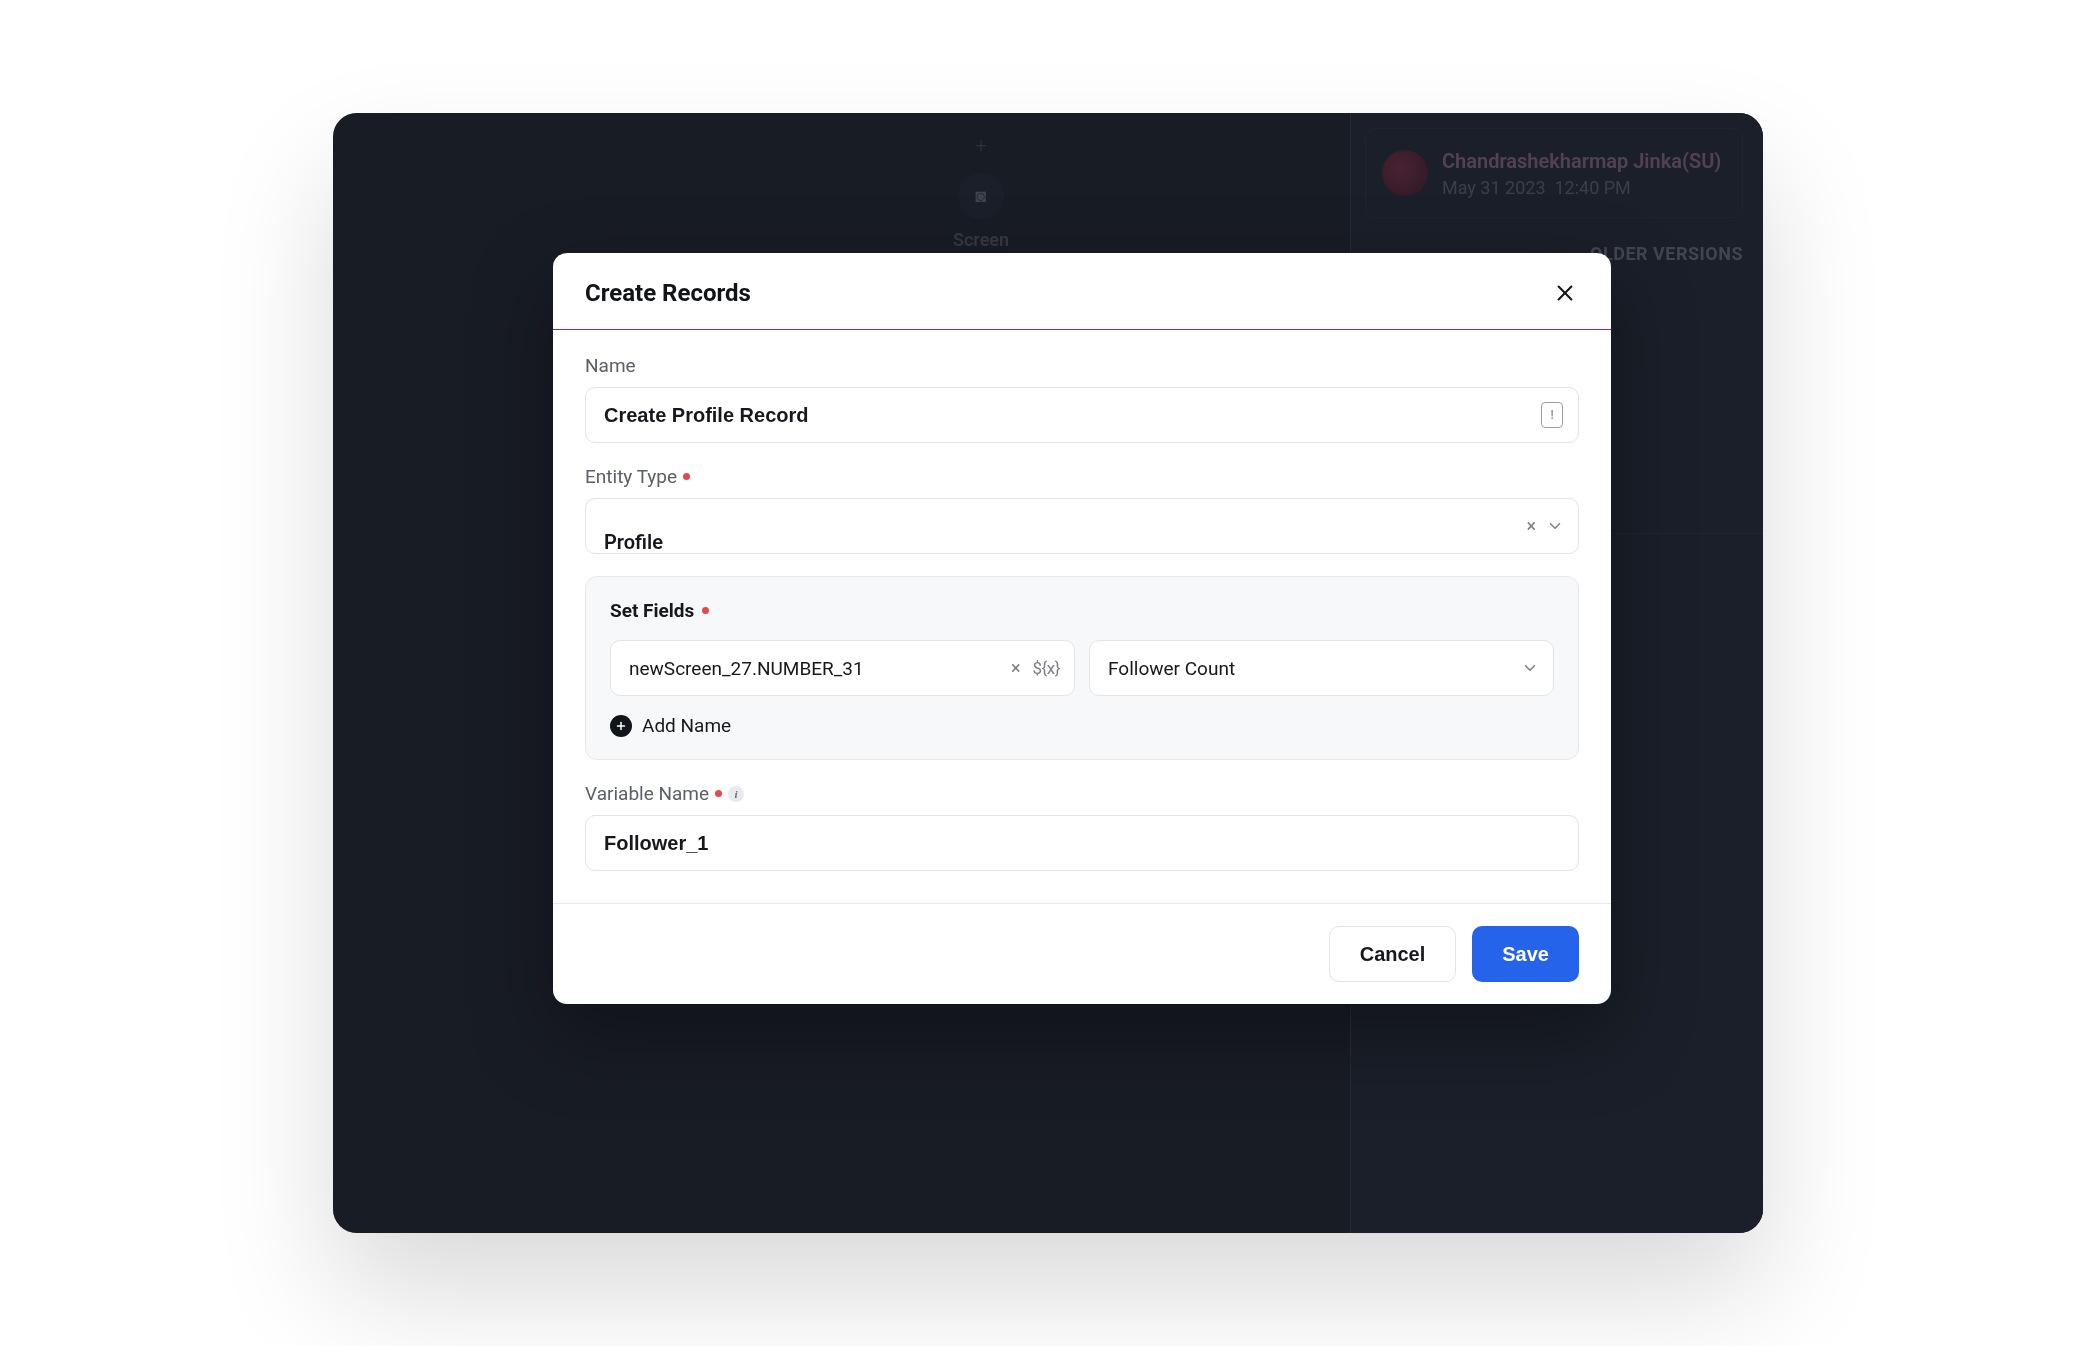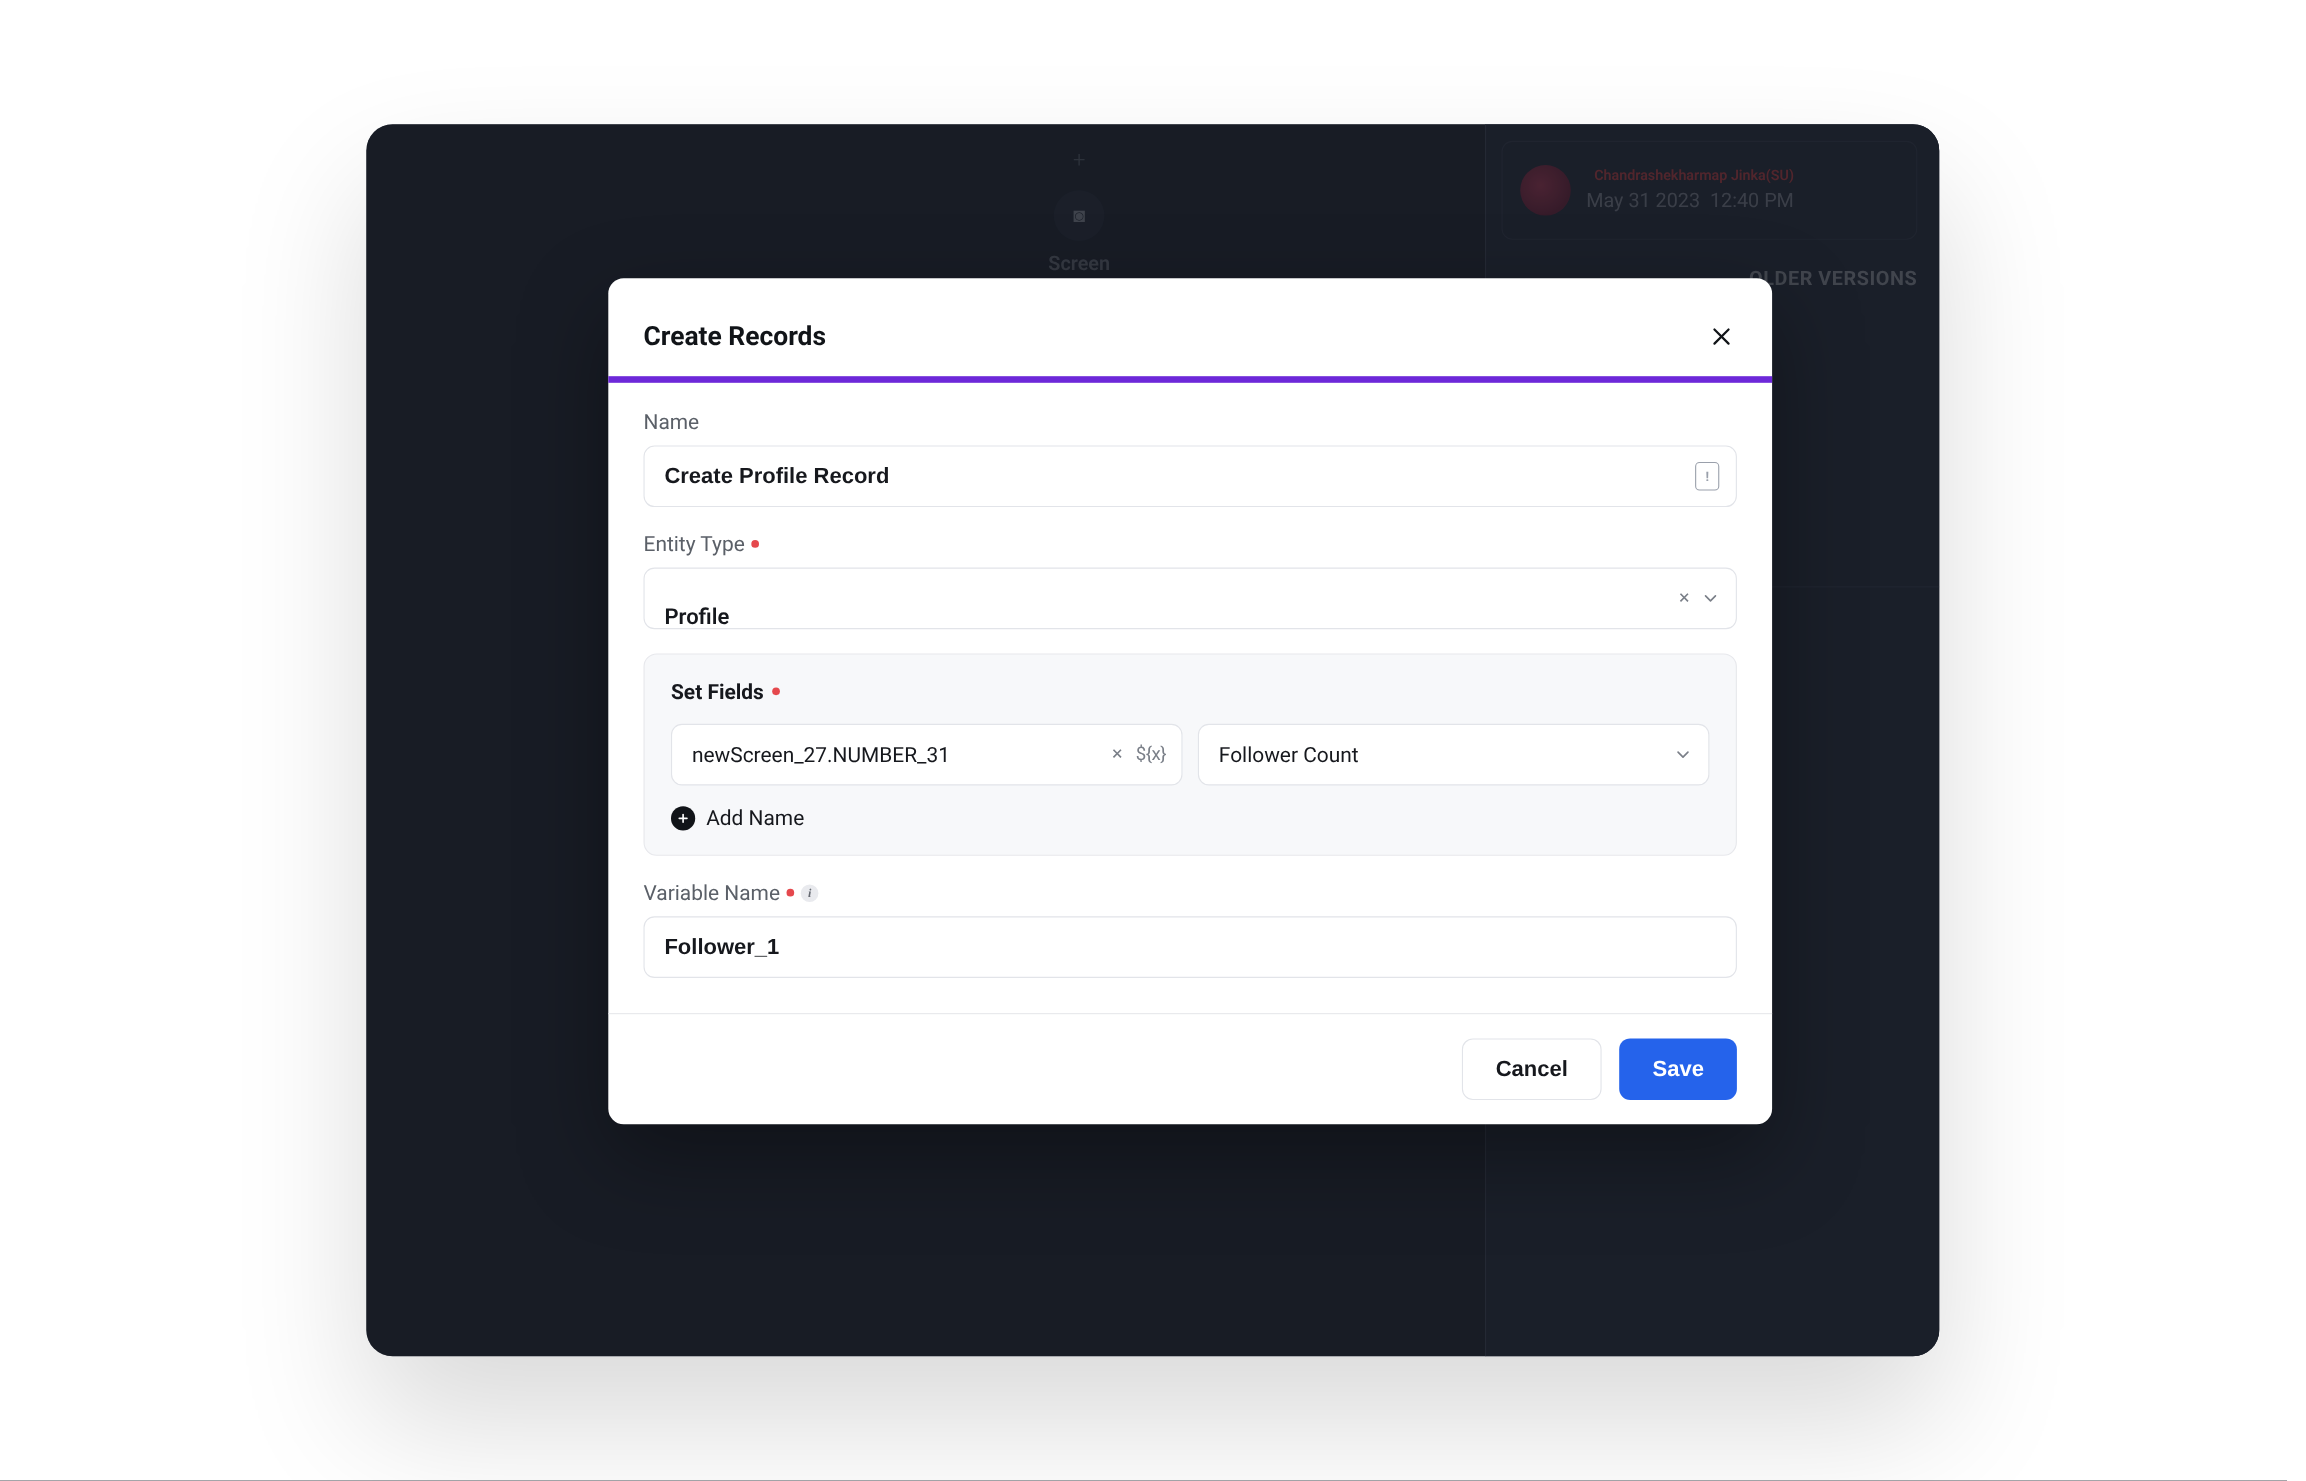--- a/index.html
+++ b/index.html
@@ -49,21 +49,21 @@
     gap: 14px;
     opacity: 0.6;
   }
   .bg-avatar {
     width: 46px;
     height: 46px;
     border-radius: 50%;
     background: radial-gradient(circle at 40% 40%, #d4395b 0%, #8b1e3a 70%);
   }
   .bg-user-text { display:flex; flex-direction:column; gap:4px; }
-  .bg-user-name { color:#ef4444; font-size:13px; font-weight:600;text-align:right; }
+  .bg-user-name { color:#f9a8d4; font-size:20px; font-weight:600; }
   .bg-user-date { color:#9ca0aa; font-size:18px; }
   .bg-older {
     position: absolute;
     right: 20px;
     top: 130px;
     color: #7a7e88;
     font-size: 18px;
     font-weight: 700;
     letter-spacing: 0.5px;
   }
@@ -105,22 +105,22 @@
     background: #ffffff;
     border-radius: 14px;
     box-shadow: 0 30px 80px rgba(0,0,0,0.35);
     display: flex;
     flex-direction: column;
   }
   .modal-header {
     display: flex;
     align-items: center;
     justify-content: space-between;
-    padding: 39px 32px 22px 32px;
-    border-bottom: 6px solid #6d28d9;
+    padding: 26px 32px 22px 32px;
+    border-bottom: 1px solid #6d28d9;
   }
   .modal-title {
     font-size: 24px;
     font-weight: 700;
     color: #111418;
   }
   .close-x {
     width: 28px;
     height: 28px;
     cursor: pointer;

